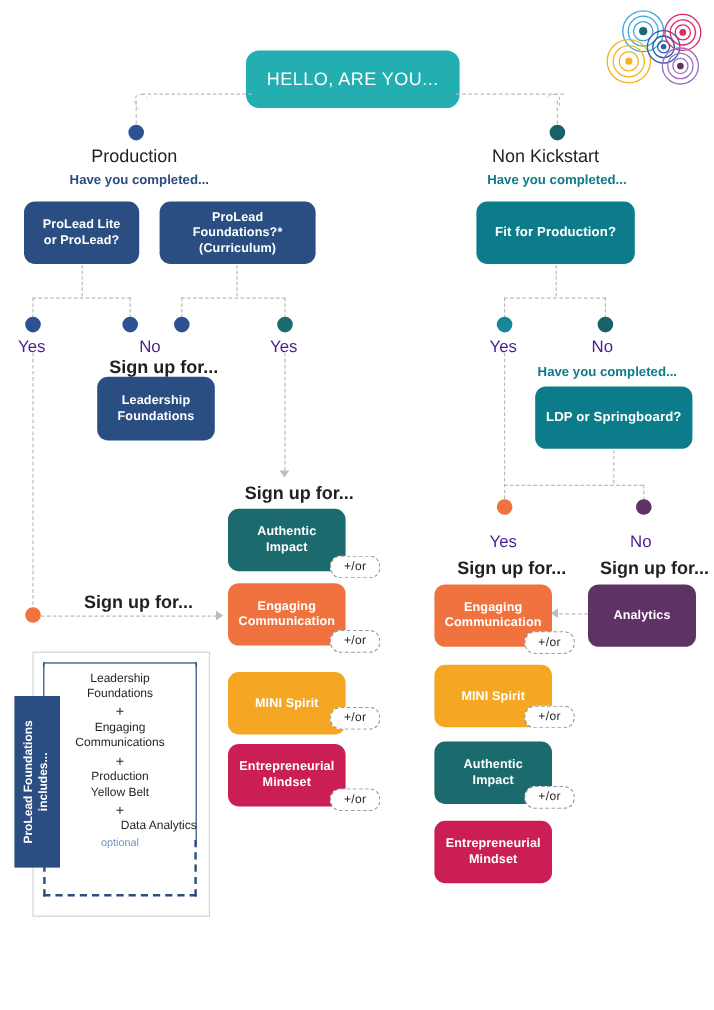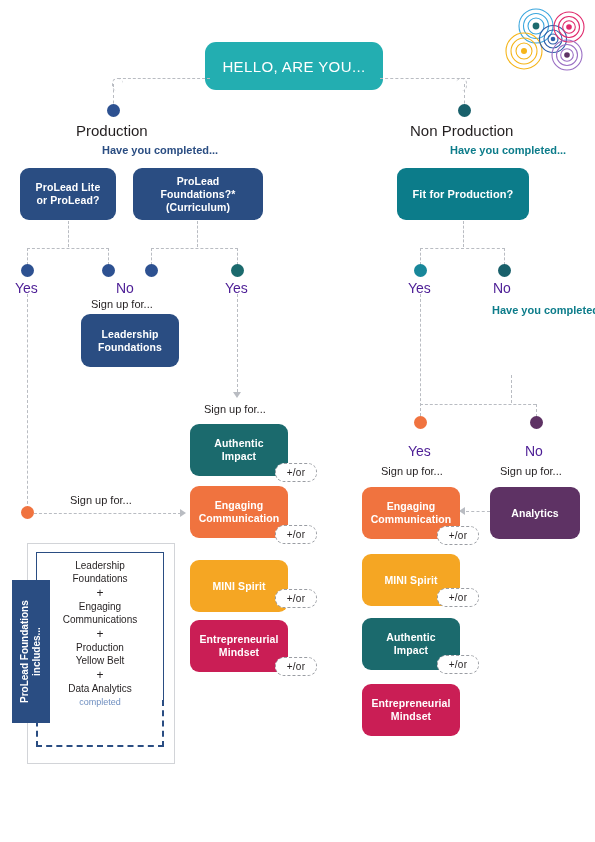--- a/index.html
+++ b/index.html
@@ -40,23 +40,23 @@
   .hline{position:absolute;height:0;border-top:1.4px dashed #b9bcc2;}
 
   
   .elbow{position:absolute;border:1.4px dashed #b9bcc2;border-radius:7px;}
   .elbow.tl{border-right:none;border-bottom:none;border-top-left-radius:7px;}
   .elbow.tr{border-left:none;border-bottom:none;border-top-right-radius:7px;}
 
   
   .lbl{position:absolute;white-space:nowrap;}
   .branch-title{font-size:15px;color:#231f20;font-weight:normal;}
-  .branch-sub{font-size:11px;font-weight:bold;margin-left:44px;}
+  .branch-sub{font-size:11px;font-weight:bold;}
   .yn{font-size:14px;color:#4c1d95;}
-  .signup{font-size:11px;color:#231f20;font-weight:normal;}
+  .signup{font-size:15px;color:#231f20;font-weight:bold;}
   .note{
     position:absolute;font-size:7.2px;line-height:9.6px;
     color:#7e93ab;font-weight:bold;width:112px;
   }
 
   
   .pill{
     position:absolute;
     width:40px;height:17px;
     border:1.3px dashed #9a9da3;
@@ -247,39 +247,42 @@
   </div>
   <div class="pill" style="left:275px;top:589px;">+/or</div>
 
   <div class="box" style="left:190px;top:620px;width:98px;height:52px;background:#ca1e55;">
     <span style="white-space:pre-line;">Entrepreneurial
 Mindset</span>
   </div>
   <div class="pill" style="left:275px;top:657px;">+/or</div>
 
   <div class="dot" style="left:458px;top:104px;background:#19606b;"></div>
-  <div class="lbl branch-title" style="left:410px;top:122px;">Non Production</div>
+  <div class="lbl branch-title" style="left:410px;top:122px;">Non Kickstart</div>
   <div class="lbl branch-sub" style="left:406px;top:144px;color:#0c7c8a;">Have you completed...</div>
 
   <div class="box big" style="left:397px;top:168px;width:132px;height:52px;background:#0c7c8a;">
     <span style="white-space:pre-line;">Fit for Production?</span>
   </div>
 
   <div class="vline" style="left:463px;top:221px;height:26px;"></div>
   <div class="hline" style="left:420px;top:248px;width:85px;"></div>
   <div class="vline" style="left:420px;top:248px;height:17px;"></div>
   <div class="vline" style="left:504px;top:248px;height:17px;"></div>
 
   <div class="dot" style="left:414px;top:264px;background:#18879a;"></div>
   <div class="dot" style="left:498px;top:264px;background:#19606b;"></div>
   <div class="lbl yn" style="left:408px;top:280px;">Yes</div>
   <div class="lbl yn" style="left:493px;top:280px;">No</div>
 
   <div class="lbl branch-sub" style="left:448px;top:304px;color:#0c7c8a;">Have you completed...</div>
 
+  <div class="box big" style="left:446px;top:322px;width:131px;height:52px;background:#0c7c8a;">
+    <span style="white-space:pre-line;">LDP or Springboard?</span>
+  </div>
 
   <div class="vline" style="left:420px;top:294px;height:122px;"></div>
 
   <div class="vline" style="left:511px;top:375px;height:28px;"></div>
   <div class="hline" style="left:420px;top:404px;width:116px;"></div>
   <div class="vline" style="left:536px;top:404px;height:13px;"></div>
 
   <div class="dot" style="left:414px;top:416px;background:#f0733f;"></div>
   <div class="dot" style="left:530px;top:416px;background:#5e3264;"></div>
   <div class="lbl yn" style="left:408px;top:443px;">Yes</div>
@@ -329,17 +332,17 @@
   <div class="panel-list abs" style="left:36px;top:560px;width:128px;">
     <div style="white-space:pre-line;">Leadership
 Foundations</div>
     <div class="plus">+</div>
     <div style="white-space:pre-line;">Engaging
 Communications</div>
     <div class="plus">+</div>
     <div style="white-space:pre-line;">Production
 Yellow Belt</div>
     <div class="plus">+</div>
-    <div style="white-space:pre-line;">Data Analytics</div>
-    <div class="opt">completed</div>
+    <div style="white-space:pre-line;text-align:right;">Data Analytics</div>
+    <div class="opt">optional</div>
   </div>
 
 </div>
 
 </body></html>

